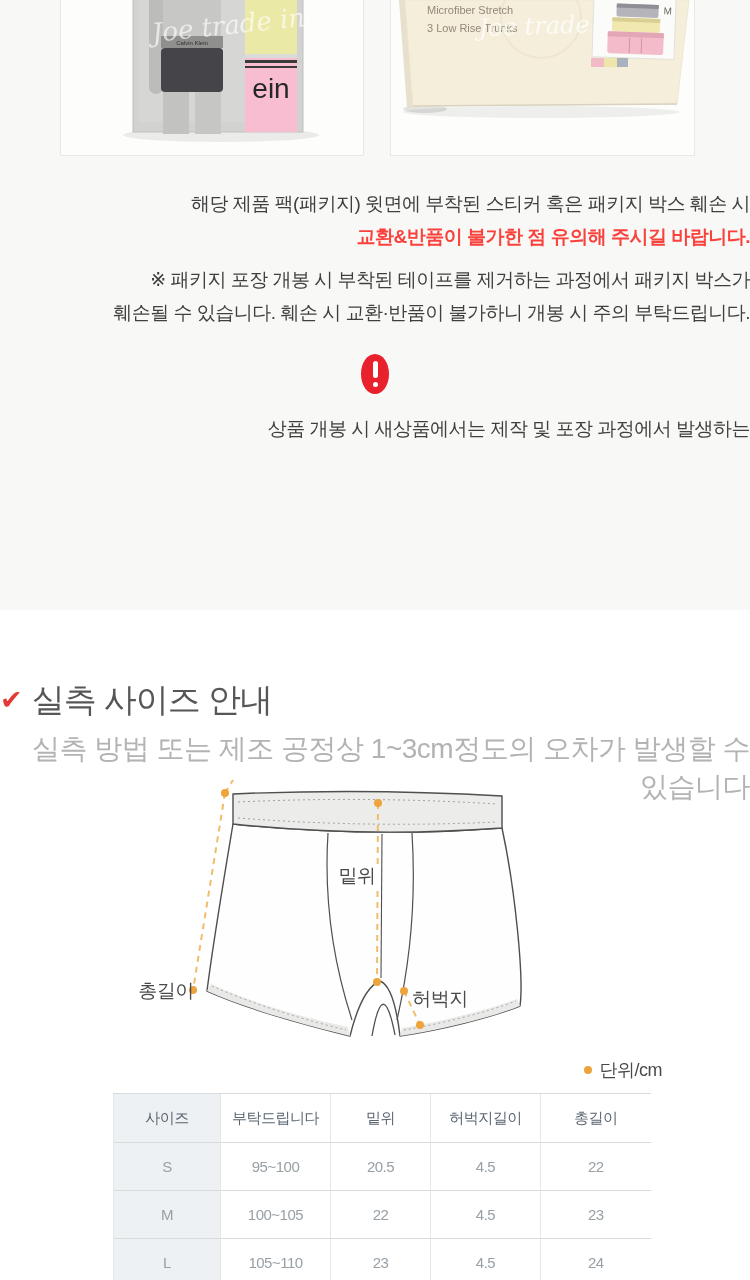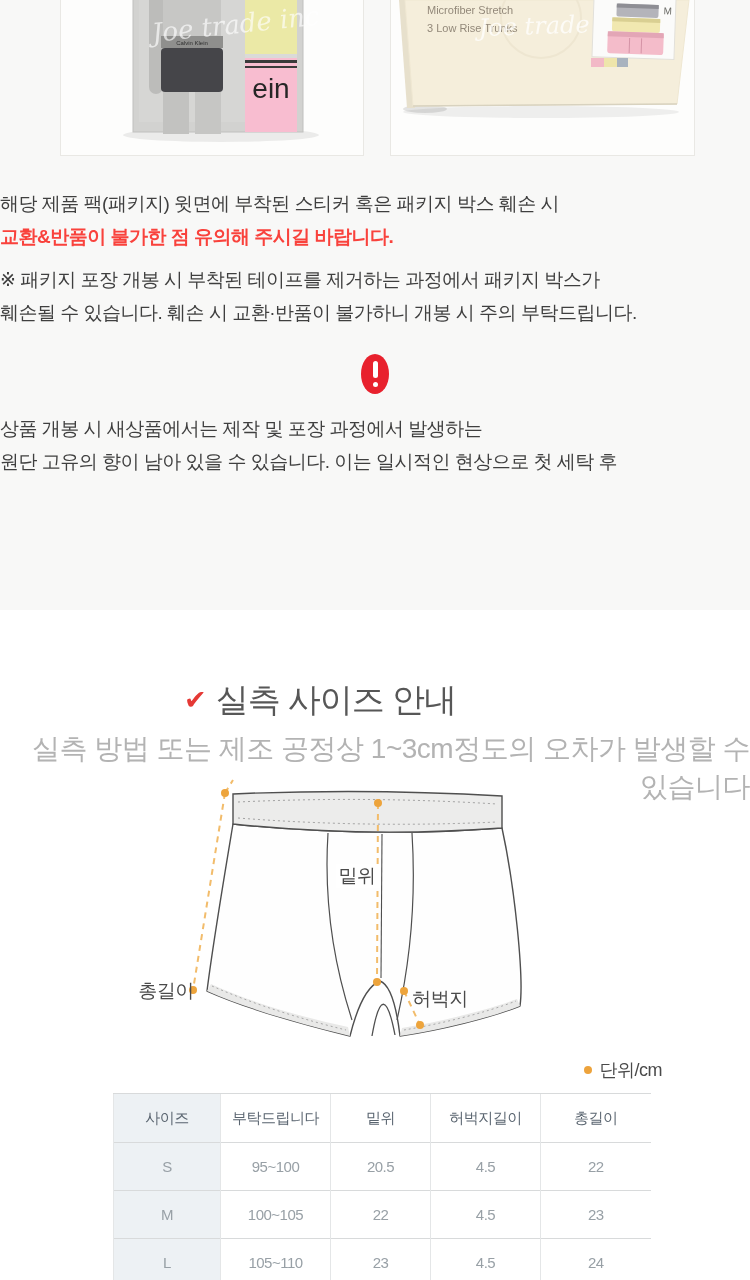--- a/index.html
+++ b/index.html
@@ -19,42 +19,42 @@
   }
   .photo-box {
     position:absolute; top:0; height:156px; width:305px;
     background:#fdfdfc;
     border:1px solid #e9e8e4; border-top:none;
     overflow:hidden;
   }
   .photo-box.left  { left:60px; width:304px; }
   .photo-box.right { left:390px; }
 
-  .notice-line { width:750px; text-align:left; font-size:19px; line-height:33px; color:#3f3f3f; letter-spacing:-0.5px; }
+  .notice-line { width:750px; text-align:right; font-size:19px; line-height:33px; color:#3f3f3f; letter-spacing:-0.5px; }
   .red-bold { color:#f9423c; font-weight:bold; }
 
   
   .warn-icon {
     position:absolute; left:361px; top:354px;
     width:28px; height:40px; background:#e8212d;
     border-radius:50%;
   }
   .warn-icon .bar {
     position:absolute; left:11.5px; top:7px; width:5px; height:17px;
     background:#ffffff; border-radius:3px;
   }
   .warn-icon .dot {
     position:absolute; left:11.5px; bottom:7px; width:5px; height:5px;
     background:#ffffff; border-radius:50%;
   }
 
   
   .size-title {
     position:absolute; left:0; top:678px; width:640px;
-    text-align:center; font-size:33px; color:#575757; letter-spacing:-1px;
+    text-align:left; font-size:33px; color:#575757; letter-spacing:-1px;
   }
   .size-title .check { color:#e53935; font-size:27px; font-weight:bold; margin-right:10px; vertical-align:2px; }
   .size-subtitle {
     position:absolute; left:0; top:730px; width:750px;
     text-align:right; font-size:28px; color:#b3b3b3; letter-spacing:-0.5px;
   }
 
   .diagram-wrap { position:absolute; left:100px; top:778px; width:460px; height:292px; }
 
   .unit-label {
@@ -151,21 +151,20 @@
     <div class="notice-line">훼손될 수 있습니다. 훼손 시 교환·반품이 불가하니 개봉 시 주의 부탁드립니다.</div>
   </div>
 
   <div class="warn-icon">
     <div class="bar"></div>
     <div class="dot"></div>
   </div>
 
   <div class="abs" style="left:0; top:412px;">
     <div class="notice-line">상품 개봉 시 새상품에서는 제작 및 포장 과정에서 발생하는</div>
-    <div class="notice-line">원단 고유의 향이 남아 있을 수 있습니다. 이는 일시적인 현상으로 첫 세탁 후</div>
   </div>
 </div>
 
 <div class="size-title">
   <span class="check">✔</span><span>실측 사이즈 안내</span>
 </div>
 <div class="size-subtitle">실측 방법 또는 제조 공정상 1~3cm정도의 오차가 발생할 수 있습니다</div>
 
 <div class="diagram-wrap">
   <svg width="460" height="292" viewBox="0 0 460 292">

